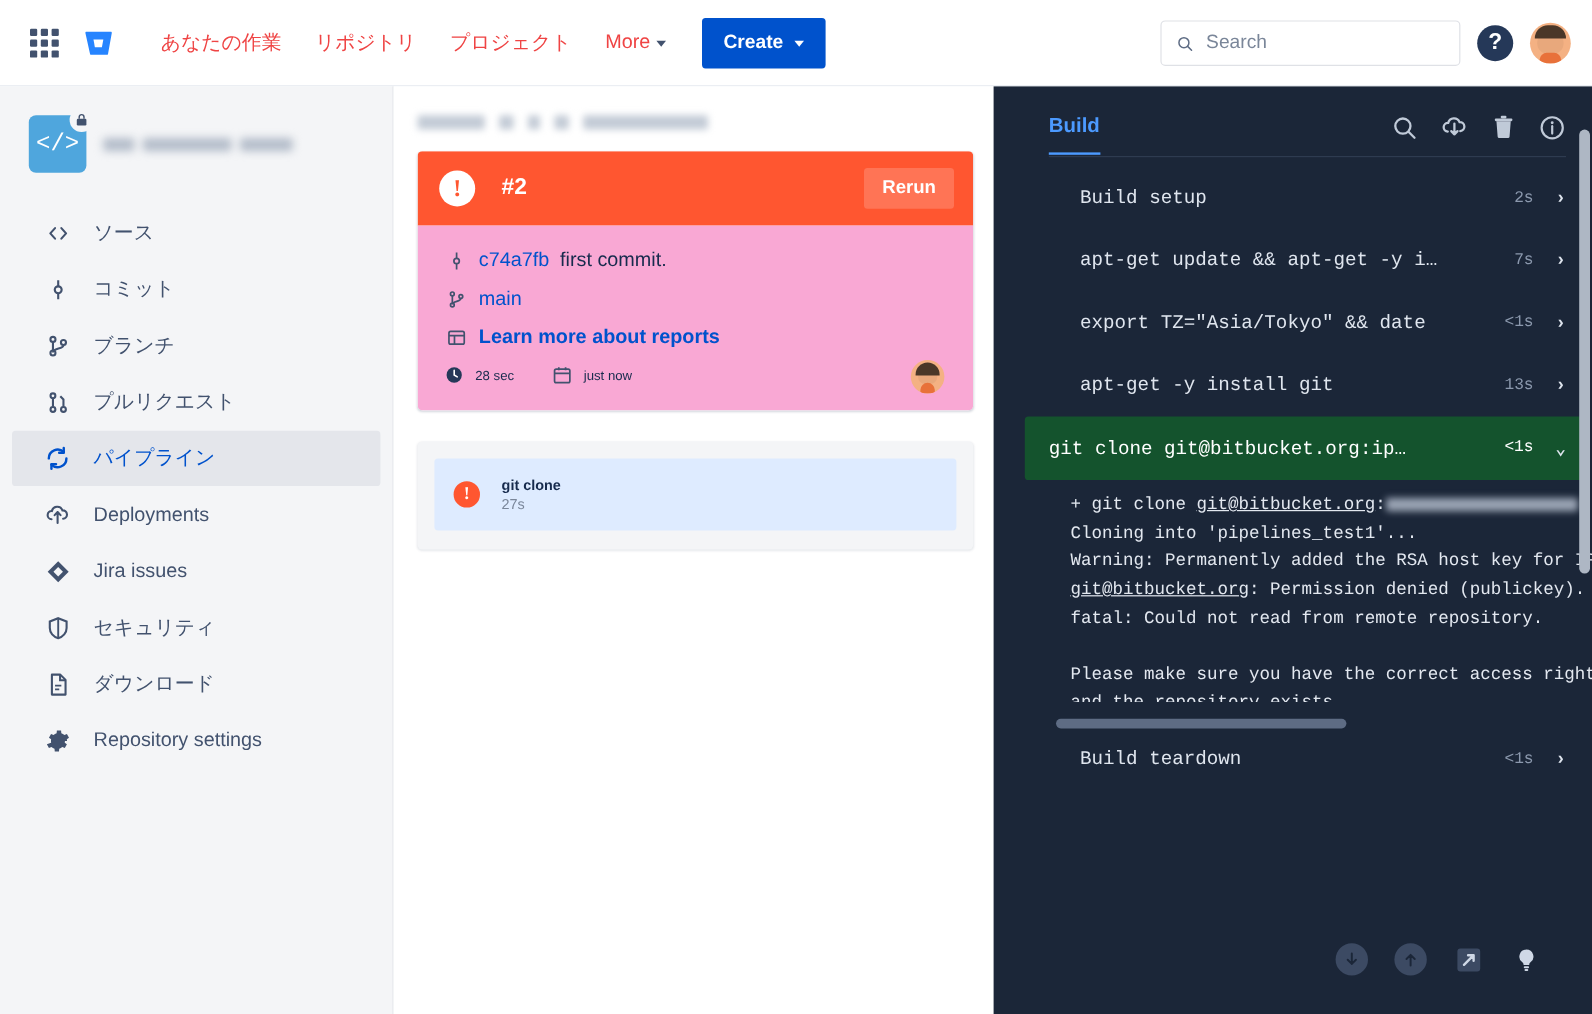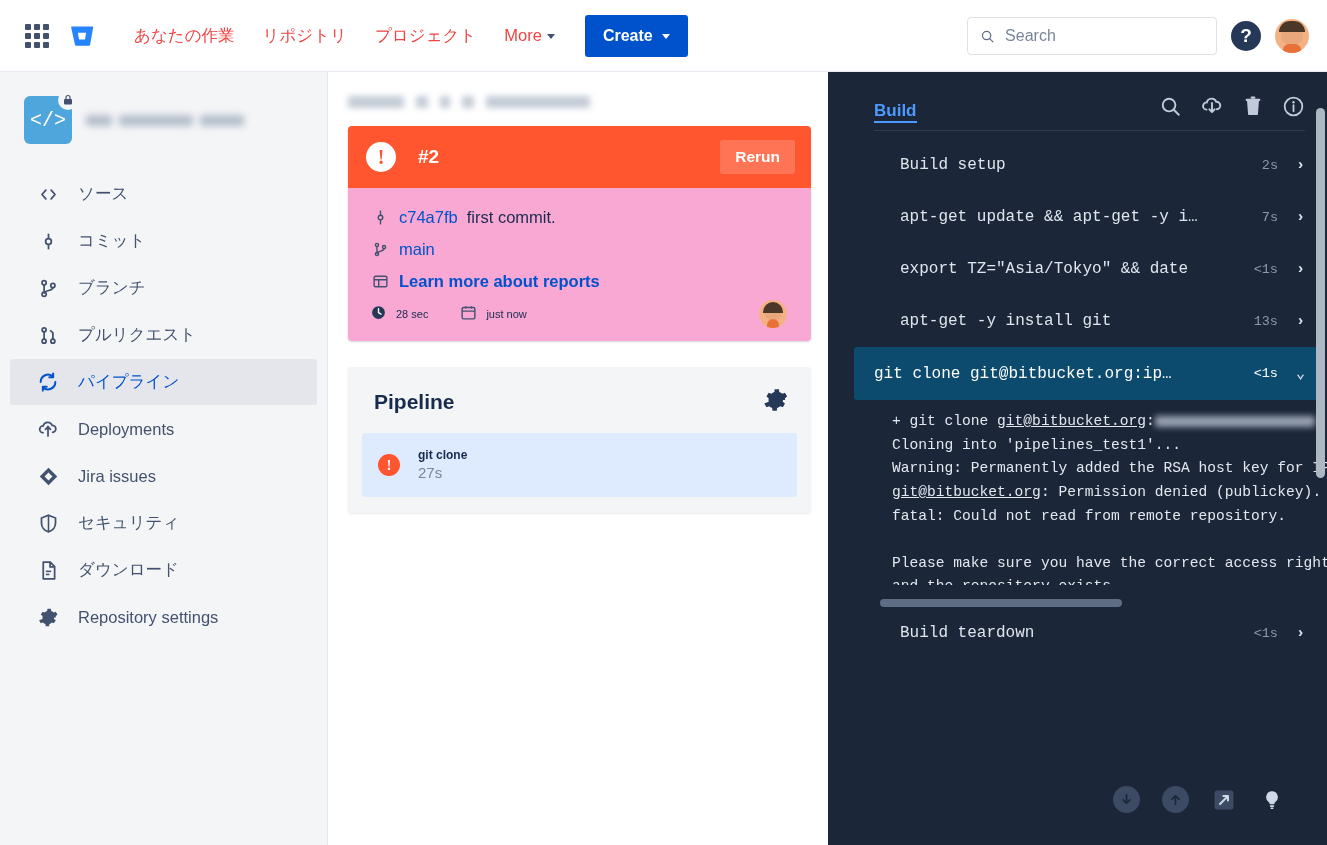--- a/index.html
+++ b/index.html
@@ -156,50 +156,50 @@
     background: #deebff; border-radius: 3px; padding: 14px 16px;
     display: flex; align-items: center; gap: 18px; cursor: pointer;
   }
   .step-dot {
     width: 22px; height: 22px; border-radius: 50%; background: #ff5630;
     color: #fff; font-size: 15px; font-weight: bold; flex-shrink: 0;
     display: flex; align-items: center; justify-content: center;
     font-family: "Liberation Serif", serif;
   }
   .step-name { font-size: 12px; font-weight: bold; color: #172b4d; line-height: 1.35; }
-  .step-dur { font-size: 15px; color: #7a869a; line-height: 1.35; }
+  .step-dur { font-size: 12px; color: #7a869a; line-height: 1.35; }
 
   
   .logpanel {
     width: 499px; background: #1b2638; flex-shrink: 0;
     position: relative; overflow: hidden;
   }
   .log-tabs {
     display: flex; align-items: center; padding: 22px 22px 0 46px;
     position: relative;
   }
   .tab-build {
-    color: #4c9aff; font-size: 17px; font-weight: bold; padding-bottom: 0;
+    color: #4c9aff; font-size: 17px; font-weight: bold; padding-bottom: 12px;
     border-bottom: 2.5px solid #4c9aff; cursor: pointer;
   }
   .log-tools { margin-left: auto; display: flex; gap: 18px; align-items: center; padding-bottom: 12px;}
   .log-tools .tool { cursor: pointer; opacity: .92; display:flex; }
   .tab-rule { height: 1px; background: #2e3b50; margin: 0 22px 0 46px; }
 
   .steps-list { padding: 8px 22px 0 46px; }
   .log-step {
     display: flex; align-items: center; padding: 17px 0;
     font-family: "Liberation Mono", monospace; font-size: 16px;
     color: #dfe5ee; cursor: pointer; margin-left: 26px;
   }
   .log-step .label { white-space: nowrap; overflow: hidden; text-overflow: ellipsis; flex: 1; }
   .log-step .dur { font-size: 13.5px; color: #8b98ad; margin-right: 18px; white-space: nowrap; }
   .log-step .chev { color: #dfe5ee; font-size: 15px; font-weight: bold; }
   .log-step.selected {
-    background: #0c4a6e; color: #fff; border-radius: 3px;
+    background: #14532d; color: #fff; border-radius: 3px;
     padding-left: 20px; padding-right: 14px; margin-left: -20px;
     margin-right: -14px;
   }
   .log-step.selected .dur { color: #fff; }
 
   .log-output {
     font-family: "Liberation Mono", monospace; font-size: 14.6px;
     color: #e3e8f0; padding: 10px 0 0 64px; line-height: 1.62;
     white-space: pre; overflow: hidden; height: 185px;
   }
@@ -484,28 +484,20 @@
           <span class="avatar" style="position:absolute; right:6px; top:-4px; width:28px; height:28px;">
             <span class="face"></span>
             <span class="hair"></span>
             <span class="body"></span>
           </span>
         </div>
       </div>
     </div>
 
     <div class="pipeline-card">
-      <div class="pipeline-title-row">
-        <span class="pipeline-title">Pipeline</span>
-        <span class="gear">
-          <svg width="26" height="26" viewBox="0 0 24 24" aria-hidden="true">
-            <path d="M12 8.4a3.6 3.6 0 100 7.2 3.6 3.6 0 000-7.2zm8.4 3.6c0-.6-.06-1.15-.17-1.7l2.06-1.5-2-3.46-2.4 1a8.3 8.3 0 00-2.9-1.7l-.25-2.6h-4l-.25 2.6a8.3 8.3 0 00-2.9 1.7l-2.4-1-2 3.46 2.06 1.5a8.6 8.6 0 000 3.4L1.19 15.2l2 3.46 2.4-1a8.3 8.3 0 002.9 1.7l.25 2.6h4l.25-2.6a8.3 8.3 0 002.9-1.7l2.4 1 2-3.46-2.06-1.5c.11-.55.17-1.1.17-1.7z" fill="#253858"></path>
-          </svg>
-        </span>
-      </div>
       <div class="step-row">
         <span class="step-dot">!</span>
         <span>
           <span class="step-name" style="display:block">git clone</span>
           <span class="step-dur" style="display:block">27s</span>
         </span>
       </div>
     </div>
   </div>
 

